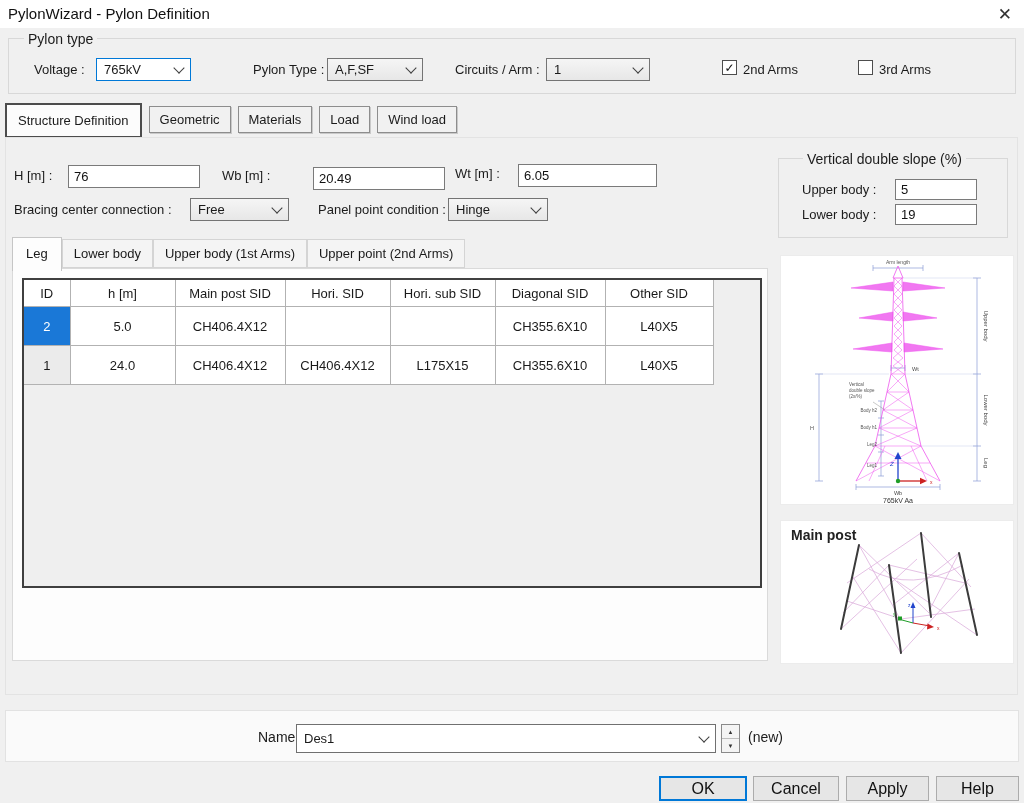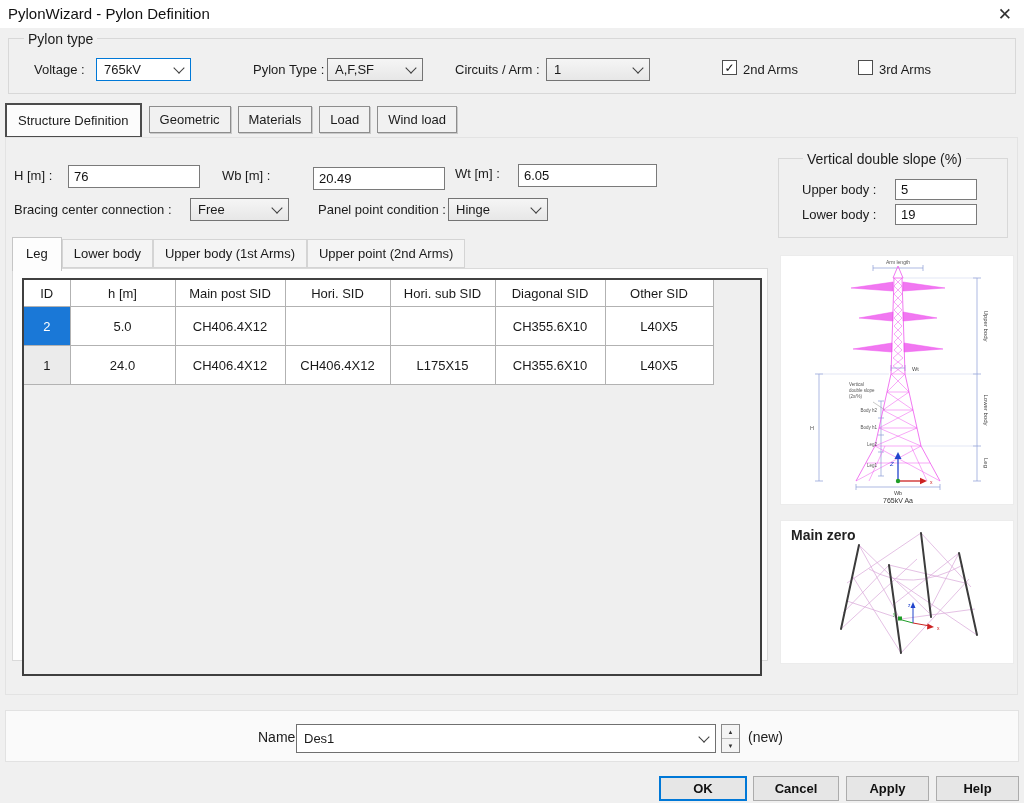--- a/index.html
+++ b/index.html
@@ -11,32 +11,32 @@
   .title-text{left:8px;top:5px;font-size:15px;color:#111;}
   .close-x{right:8px;top:4px;font-size:17px;color:#333;cursor:pointer;padding:0 4px;}
   .group{border:1px solid #d8d8d8;background:#f0f0f0;}
   .group-label{background:#f0f0f0;padding:0 4px;font-size:14px;color:#1b1b1b;}
   .tb{background:#fff;border:1px solid #7a7a7a;font-size:13px;padding:2px 5px;color:#111;font-family:"Liberation Sans",sans-serif;outline:none;}
   .combo{display:flex;align-items:center;background:linear-gradient(#f5f5f5,#e7e7e7);border:1px solid #747474;padding:0 7px;cursor:default;}
   .combo .val{flex:1;overflow:hidden;white-space:nowrap;font-size:13px;}
   .chev{flex:none;width:7px;height:7px;border-right:1.5px solid #3f3f3f;border-bottom:1.5px solid #3f3f3f;transform:rotate(45deg);margin-top:-4px;}
   .combo.focused{background:#fff;border:1.5px solid #0078d7;}
   .cb{width:15px;height:15px;background:#fff;border:1px solid #4d4d4d;display:flex;align-items:center;justify-content:center;font-size:12px;color:#111;cursor:pointer;}
-  .btn{background:#e4e4e4;border:1px solid #acacac;display:flex;align-items:center;justify-content:center;font-size:13px;color:#111;cursor:pointer;box-shadow:1px 1px 1px rgba(0,0,0,.12);font-weight:bold;}
+  .btn{background:#e4e4e4;border:1px solid #acacac;display:flex;align-items:center;justify-content:center;font-size:16px;color:#111;cursor:pointer;box-shadow:1px 1px 1px rgba(0,0,0,.12);}
   .btn.flat{box-shadow:none;background:#e6e6e6;}
   .btn.default{border:2px solid #0078d7;}
   .btn.disabled{background:#d4d4d4;color:#a5a5a5;border:1px solid #c3c3c3;box-shadow:none;cursor:default;}
   .maintabs{left:5px;top:103px;display:flex;align-items:flex-start;}
   .maintab{background:#f1f1f1;border:1px solid #8d8d8d;box-shadow:1px 1px 0 #c9c9c9;padding:5px 10px;margin-right:7px;margin-top:3px;font-size:13px;cursor:pointer;white-space:nowrap;}
   .maintab.active{background:#fcfcfc;border:2px solid #4c4c4c;box-shadow:none;padding:8px 11px;margin-top:0;}
   .legtabs{left:12px;top:237px;display:flex;align-items:flex-start;z-index:3;}
   .legtab{background:#f4f4f4;border:1px solid #d4d4d4;padding:6px 11px;margin-top:2px;font-size:13px;cursor:pointer;white-space:nowrap;}
   .legtab.active{background:#fdfdfd;border:1px solid #c6c6c6;border-bottom:none;padding:8px 13px 10px;margin-top:0;}
   .legpage{left:12px;top:268px;width:756px;height:393px;background:#fdfdfd;border:1px solid #dadada;z-index:1;}
-  .grid-wrap{left:22px;top:278px;width:740px;height:398px;border:2px solid #3f3f3f;background:#efefef;z-index:2;}
+  .grid-wrap{left:22px;top:278px;width:740px;height:310px;border:2px solid #3f3f3f;background:#efefef;z-index:2;}
   table.grid{border-collapse:collapse;table-layout:fixed;width:689px;font-size:13px;}
   .grid th{background:#fff;font-weight:400;height:26px;border-right:1px solid #b2b2b2;border-bottom:1px solid #b2b2b2;text-align:center;padding:0;}
   .grid td{background:#fff;height:38px;border-right:1px solid #b2b2b2;border-bottom:1px solid #b2b2b2;text-align:center;padding:0;}
   .grid td.idc{background:#ebebeb;}
   .grid td.idc.sel{background:#1a78d7;color:#fff;}
   .panel{background:#fff;border:1px solid #ececec;}
   .name-panel{left:5px;top:710px;width:1014px;height:52px;background:#fafafa;border:1px solid #e2e2e2;}
   .spin{display:flex;flex-direction:column;border:1px solid #8a8a8a;background:#f4f4f4;}
   .spin div{flex:1;display:flex;align-items:center;justify-content:center;font-size:6px;color:#333;cursor:pointer;}
   .spin div:first-child{border-bottom:1px solid #bdbdbd;}
@@ -238,21 +238,21 @@
       <text x="68" y="136" font-size="4.5" fill="#555">double slope</text>
       <text x="68" y="142" font-size="4.5" fill="#555">(2x/%)</text>
       <path d="M92,146 L104,154" stroke="#777" stroke-width="0.4"></path>
       <text x="109" y="210" font-size="6" fill="#2244cc" font-style="italic">Z</text>
       <text x="149" y="228" font-size="5" fill="#cc2222">x</text>
       <text x="117" y="247" font-size="7" fill="#333" text-anchor="middle">765kV Aa</text>
     </svg>
   </div>
 
   <div class="abs panel" style="left:780px;top:520px;width:234px;height:144px;">
-    <div style="position:absolute;left:10px;top:6px;font-size:14px;color:#222;font-weight:600;">Main zero</div>
+    <div style="position:absolute;left:10px;top:6px;font-size:14px;color:#222;font-weight:600;">Main post</div>
     <svg width="234" height="144" viewBox="0 0 234 144" style="position:absolute;left:0;top:0;">
       <g stroke="#d9a6d9" stroke-width="0.7" fill="none">
         <path d="M78,24 L148,92"></path>
           <path d="M140,12 L66,62"></path>
           <path d="M140,12 L190,66"></path>
         <path d="M178,32 L112,84"></path>
           <path d="M78,24 L118,96"></path>
           <path d="M108,44 L62,92"></path>
         <path d="M108,44 L184,62"></path>
           <path d="M178,32 L148,90"></path>

